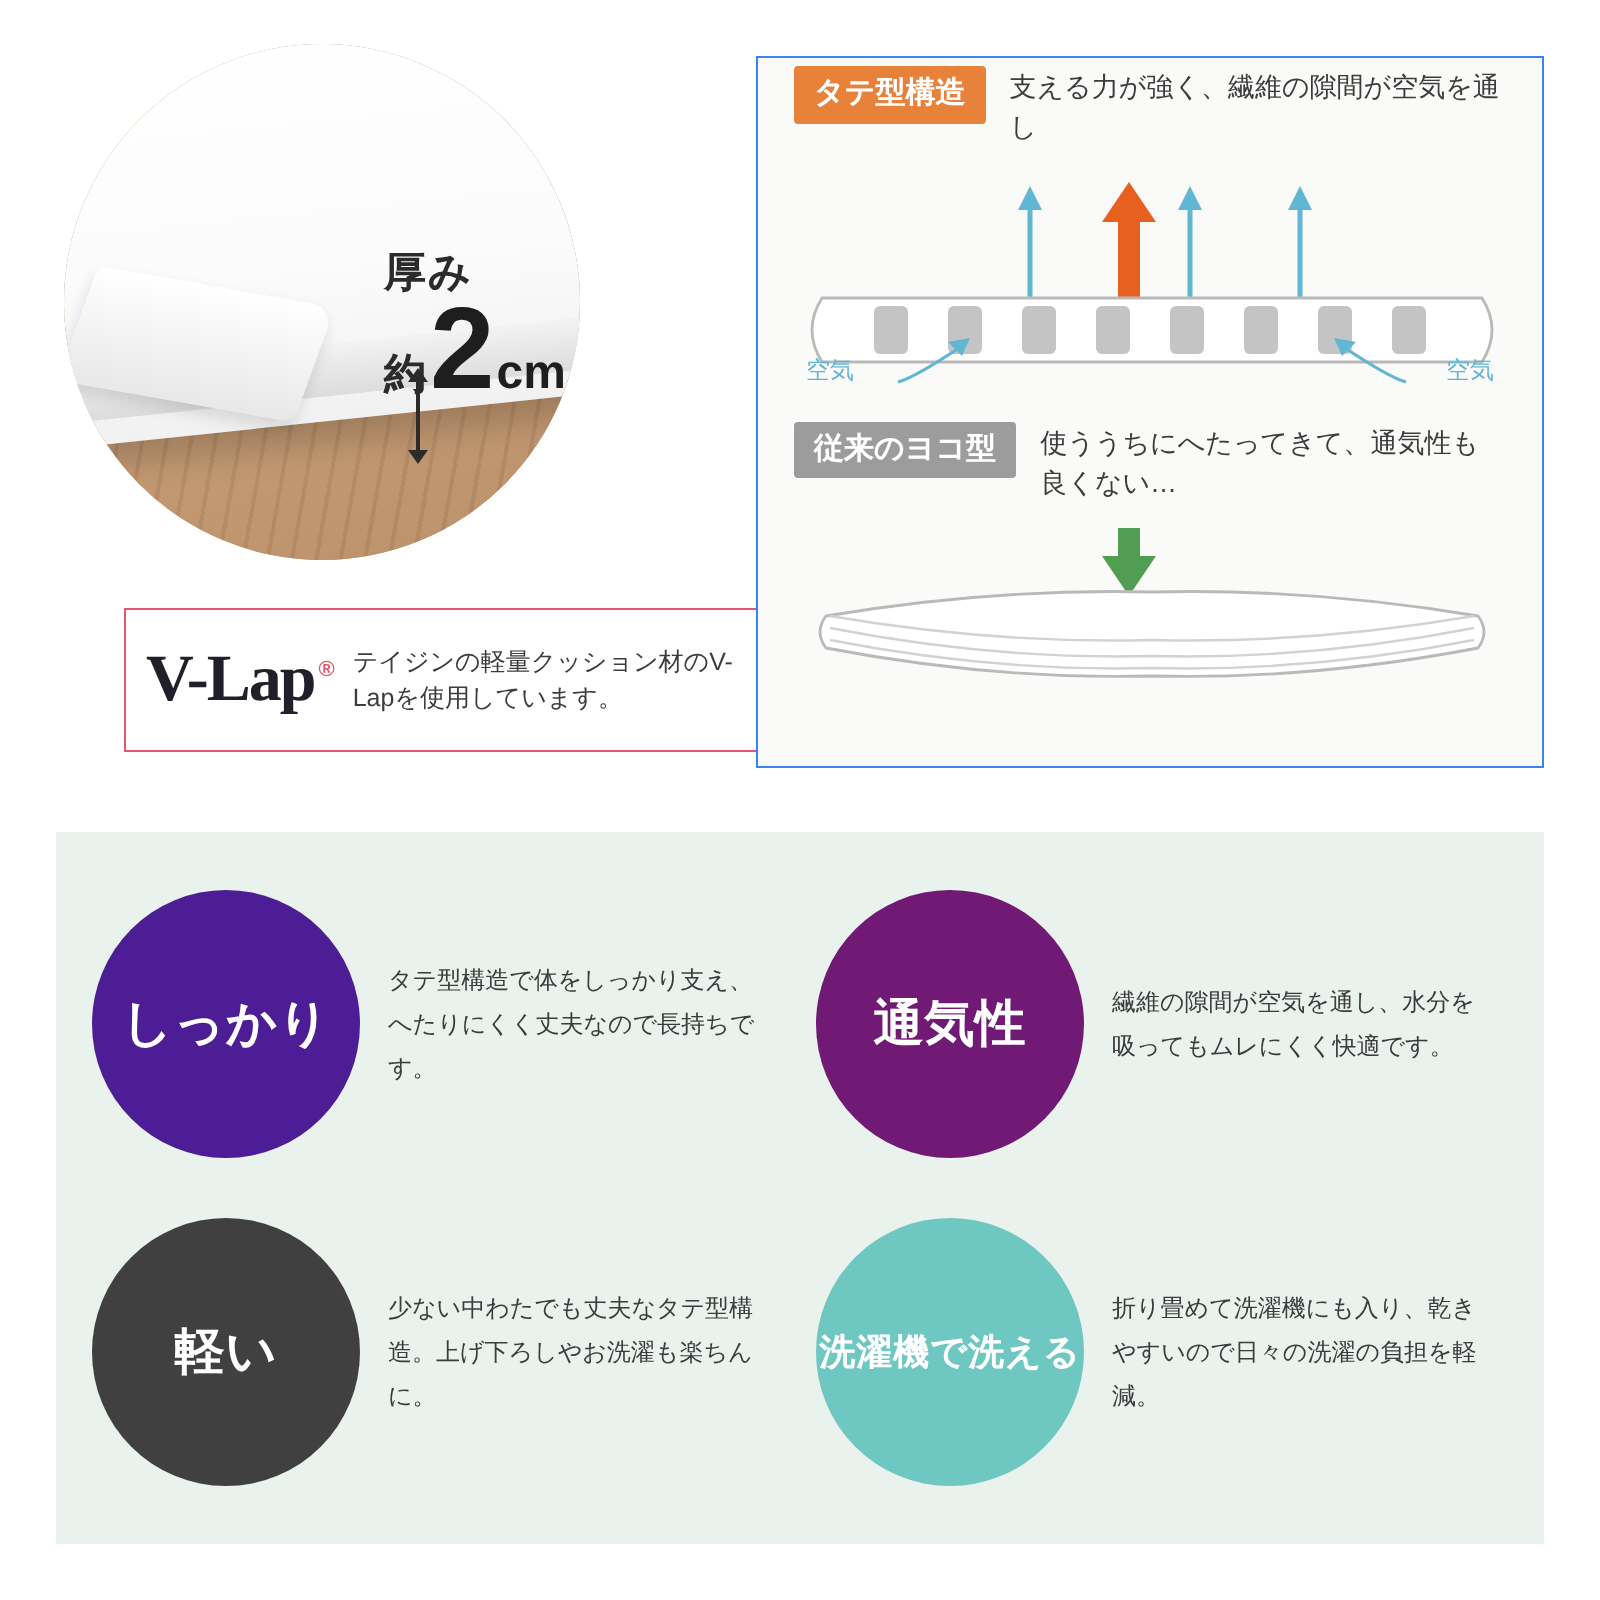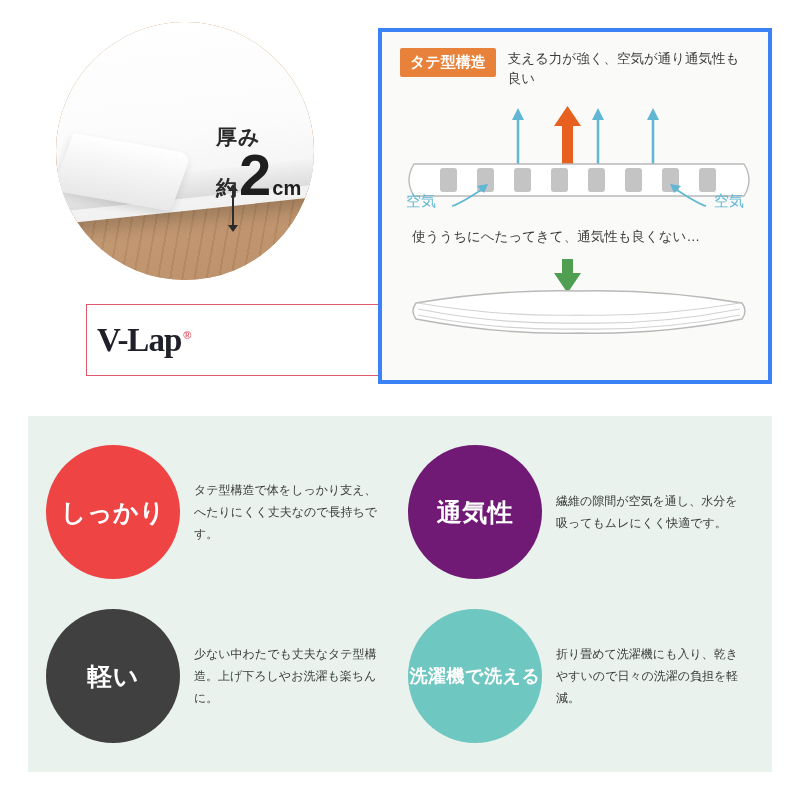--- a/index.html
+++ b/index.html
@@ -16,21 +16,21 @@
   }
   .page {
     position: relative;
     width: 800px;
     height: 800px;
   }
 
   
   .top-left {
     position: absolute;
-    left: 36px;
+    left: 12px;
     top: 22px;
     width: 332px;
     height: 362px;
   }
   .photo-wrap {
     position: absolute;
     left: 0;
     top: 0;
     width: 300px;
     height: 258px;
@@ -112,21 +112,21 @@
     margin-right: 2px;
   }
   .thickness-label .t-num {
     font-size: 58px;
     font-weight: bold;
     color: #1e1e1e;
     line-height: 0.9;
     letter-spacing: -2px;
   }
   .thickness-label .t-unit {
-    font-size: 20px;
+    font-size: 24px;
     font-weight: bold;
     color: #1e1e1e;
     margin-left: 3px;
   }
   .arrow-vert {
     position: absolute;
     left: 196px;
     top: 168px;
     width: 2px;
     height: 36px;
@@ -184,23 +184,23 @@
   }
 
   
   .panel {
     position: absolute;
     left: 378px;
     top: 28px;
     width: 394px;
     height: 356px;
     background: #fafaf8;
-    border: 4px solid #3b82f6;
+    border: 1px solid #3b82f6;
     box-sizing: border-box;
-    padding: 16px 18px;
+    padding: 4px 18px;
   }
   .row-head {
     display: flex;
     align-items: flex-start;
   }
   .tag {
     display: inline-block;
     color: #ffffff;
     font-size: 15px;
     font-weight: bold;
@@ -224,21 +224,21 @@
     margin-top: 10px;
     height: 112px;
   }
   .diagram2 {
     position: relative;
     margin-top: 12px;
     height: 78px;
   }
   .air-label {
     position: absolute;
-    font-size: 15px;
+    font-size: 12px;
     color: #5fb7d4;
   }
 
   
   .features {
     position: absolute;
     left: 28px;
     top: 416px;
     width: 744px;
     height: 356px;
@@ -306,28 +306,29 @@
         <span class="t-yaku">約</span>
         <span class="t-num">2</span>
         <span class="t-unit">cm</span>
       </div>
     </div>
 
     <div class="vlap-box">
       <div class="vlap-logo">
         <span>V-Lap</span><span class="vlap-reg">®</span>
       </div>
+      <div class="vlap-text">テイジンの軽量クッション材のV-Lapを使用しています。</div>
     </div>
   </div>
 
   <div class="panel">
 
     <div class="row-head">
       <span class="tag orange">タテ型構造</span>
-      <span class="head-text">支える力が強く、空気が通り通気性も良い</span>
+      <span class="head-text">支える力が強く、繊維の隙間が空気を通し</span>
     </div>
 
     <div class="diagram">
       <svg width="358" height="112" viewBox="0 0 358 112">
 
         <g stroke="#5fb7d4" stroke-width="2.5" fill="none">
           <path d="M118 68 L118 18"></path>
           <path d="M198 68 L198 18"></path>
           <path d="M253 68 L253 18"></path>
         </g>
@@ -362,20 +363,21 @@
         <g fill="#5fb7d4">
           <polygon points="88,84 77,86 84,93"></polygon>
           <polygon points="270,84 281,86 274,93"></polygon>
         </g>
       </svg>
       <div class="air-label" style="left:6px; top:92px;">空気</div>
       <div class="air-label" style="right:6px; top:92px;">空気</div>
     </div>
 
     <div class="row-head" style="margin-top:14px;">
+      <span class="tag gray">従来のヨコ型</span>
       <span class="head-text">使ううちにへたってきて、通気性も良くない…</span>
     </div>
 
     <div class="diagram2">
       <svg width="358" height="82" viewBox="0 0 358 82">
 
         <g fill="#4f9e52">
           <rect x="162" y="0" width="11" height="18"></rect>
           <polygon points="167.5,34 154,14 181,14"></polygon>
         </g>
@@ -385,21 +387,21 @@
         <path d="M18 56 Q100 72 179 70 Q258 72 340 56" fill="none" stroke="#d2d2d2" stroke-width="1.2"></path>
         <path d="M18 44 Q100 58 179 56 Q258 58 340 44" fill="none" stroke="#d2d2d2" stroke-width="1.2"></path>
       </svg>
     </div>
   </div>
 
   <div class="features">
     <div class="feat-grid">
 
       <div class="feat">
-        <div class="bubble" style="background:#ef4444;">
+        <div class="bubble" style="background:#4c1d95;">
           <span>しっかり</span>
         </div>
         <div class="feat-text">タテ型構造で体をしっかり支え、へたりにくく丈夫なので長持ちです。</div>
       </div>
 
       <div class="feat">
         <div class="bubble" style="background:#701a75;">
           <span>通気性</span>
         </div>
         <div class="feat-text">繊維の隙間が空気を通し、水分を吸ってもムレにくく快適です。</div>

